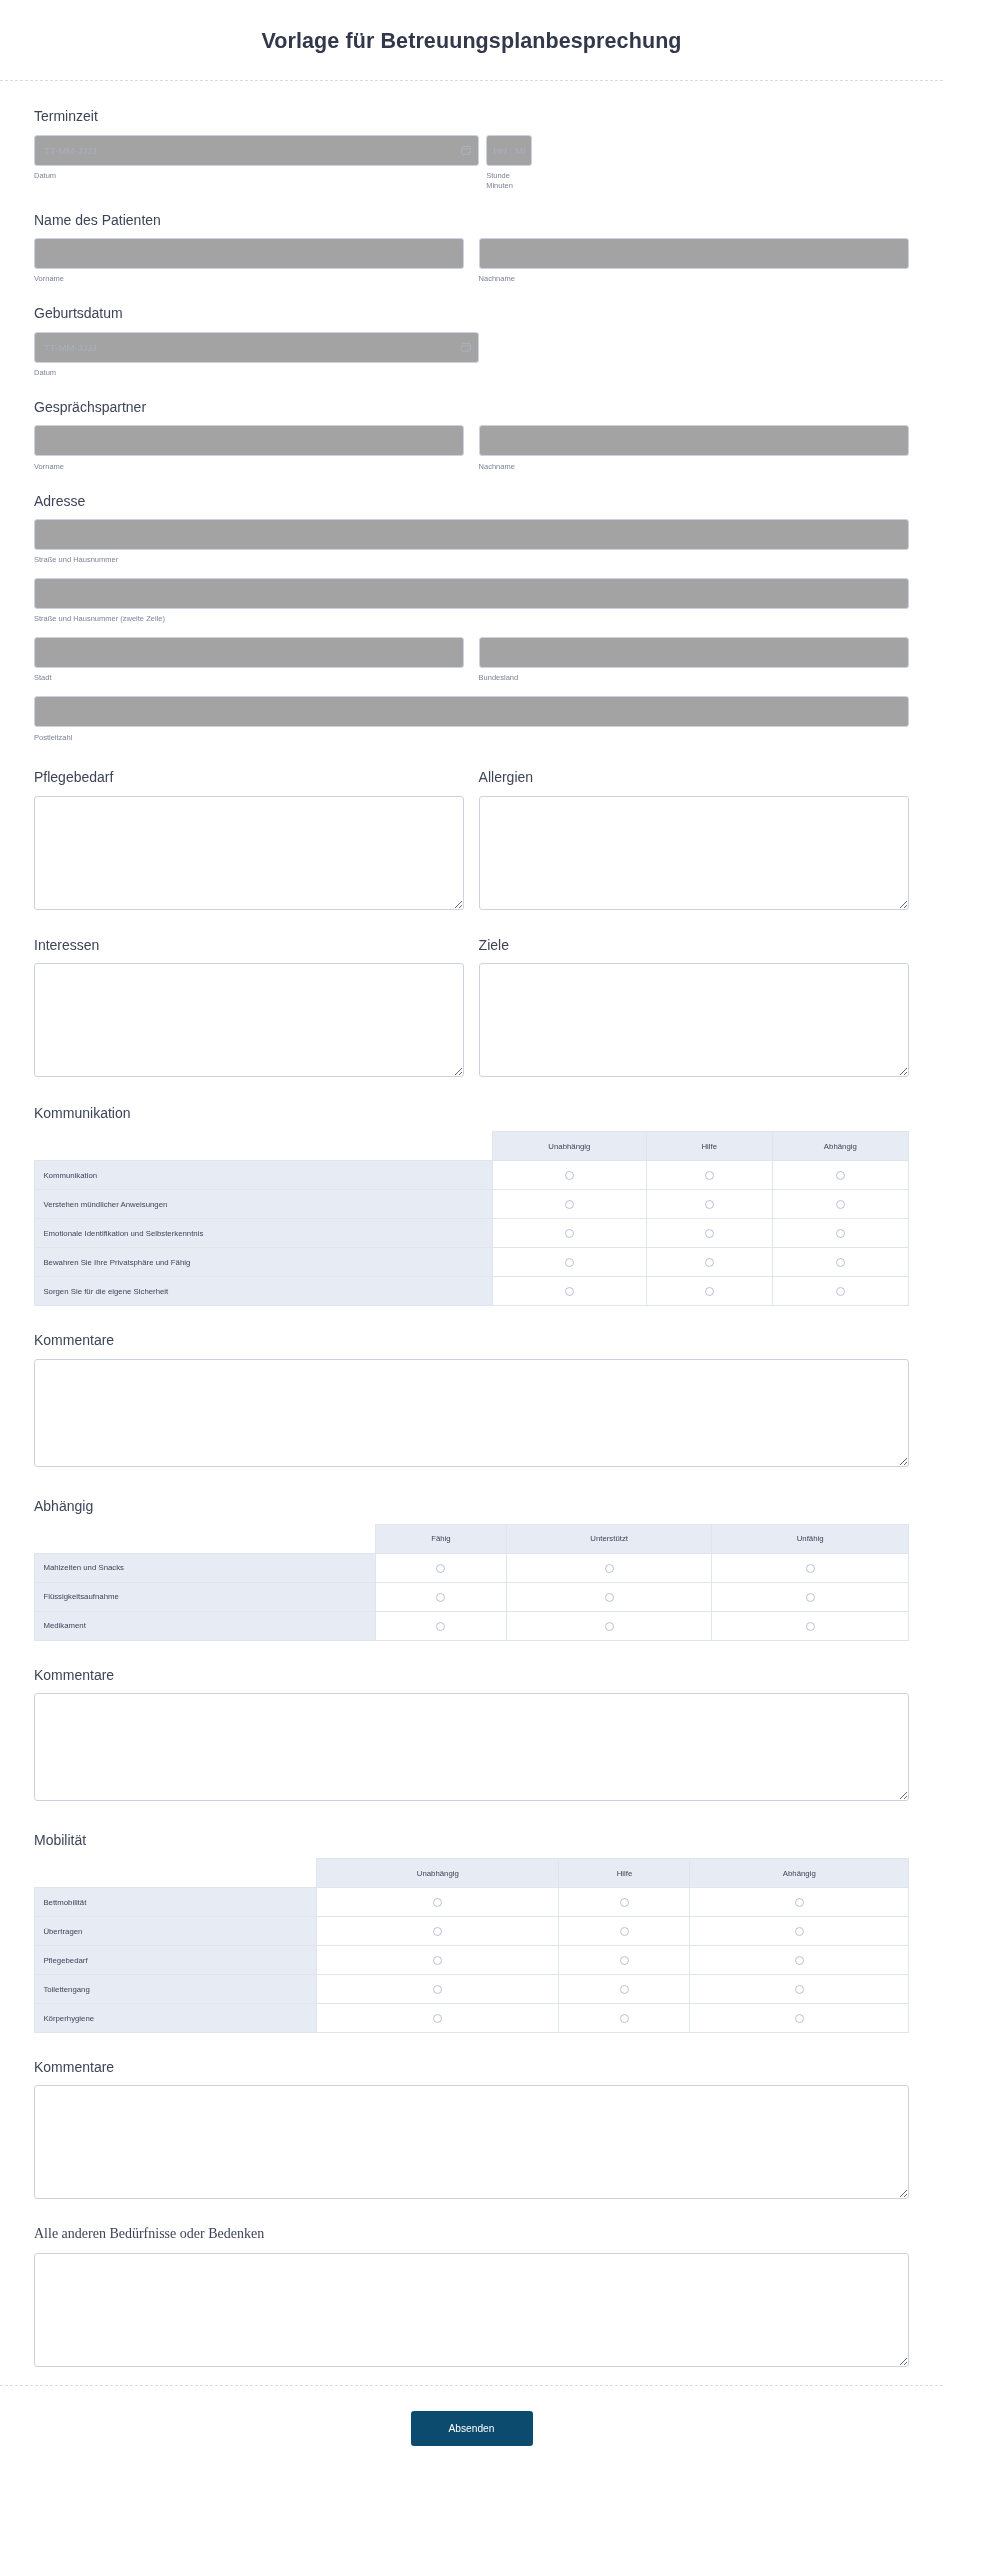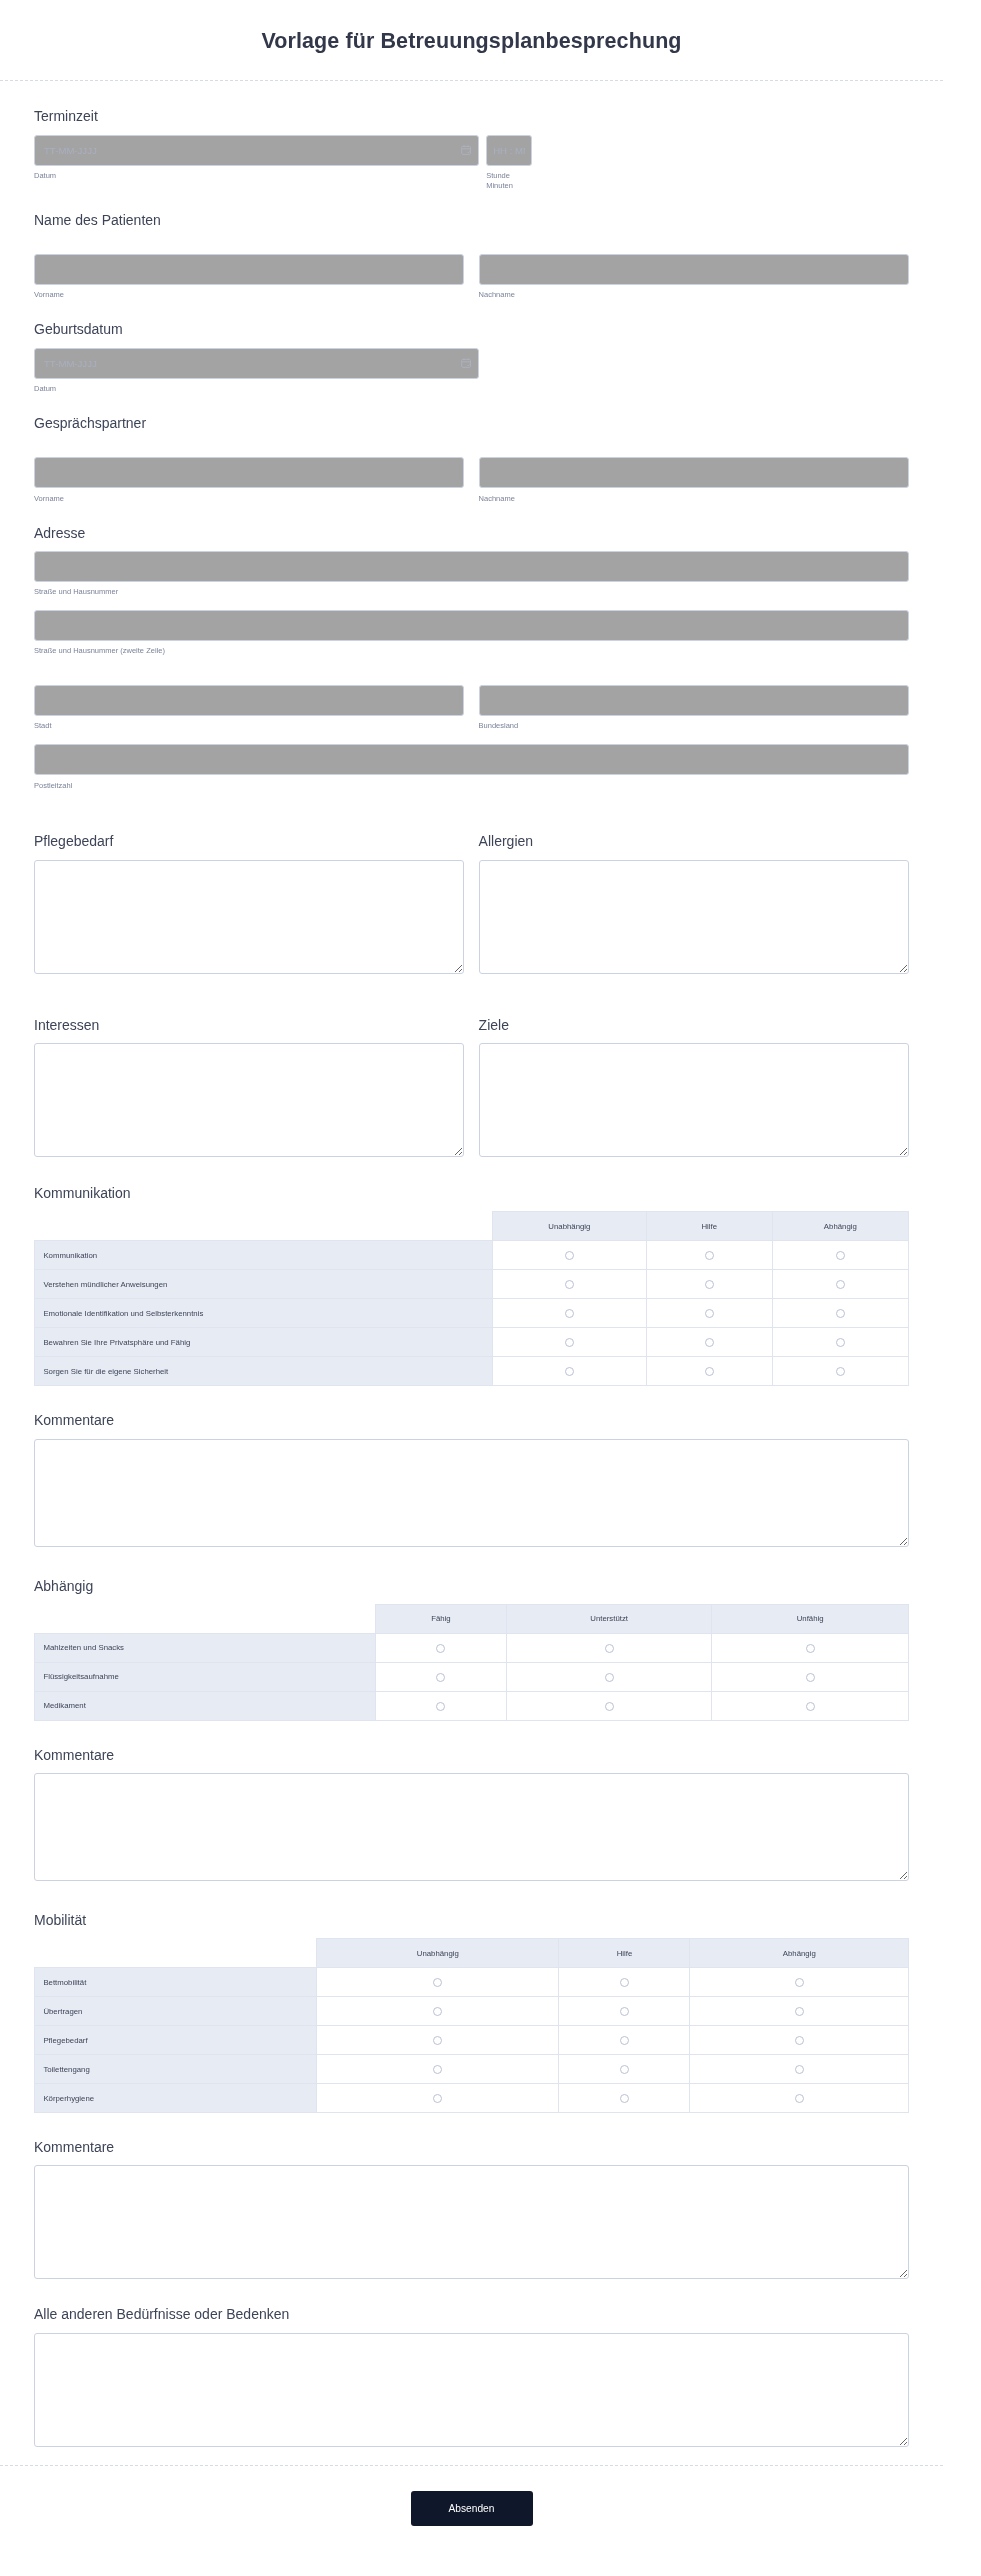--- a/index.html
+++ b/index.html
@@ -35,21 +35,21 @@
 
   .section-label {
     font-size: 14px;
     color: #3d4457;
     font-weight: 400;
     margin: 0 0 9px 0;
     line-height: 1.3;
   }
 
   .row { display: flex; gap: 14.3px; }
-  .col { flex: 1 1 0; min-width: 0; margin-top: 16px; }
+  .col { flex: 1 1 0; min-width: 0; }
   .col.half { flex: 0 0 calc(50% - 7.2px); }
 
   .field { margin-bottom: 0; }
 
   .input {
     display: block;
     width: 100%;
     height: 31px;
     border: 0.6px solid #ccd3e0;
     border-radius: 3px;
@@ -459,25 +459,25 @@
           </tr>
         </tbody>
       </table>
     </div>
 
     <div class="section" style="margin-top:25px;">
       <div class="section-label">Kommentare</div>
       <textarea class="ta ta-wide-tall" style=""></textarea>
     </div>
 
-    <div class="section" style="margin-top:26px;margin-bottom:13px;">
+    <div class="section" style="margin-top:26px;margin-bottom:13px;font-family:Liberation Serif, serif;">
       <div class="section-label">Alle anderen Bedürfnisse oder Bedenken</div>
       <textarea class="ta ta-wide-tall" style=""></textarea>
     </div>
 
   </div>
 
   <div class="form-footer">
-    <button class="submit-btn" type="button" style="background: #0f172a;">Absenden</button>
+    <button class="submit-btn" type="button" style="background: #0c4a6e;">Absenden</button>
   </div>
 
 </div>
 
 
 </body></html>

